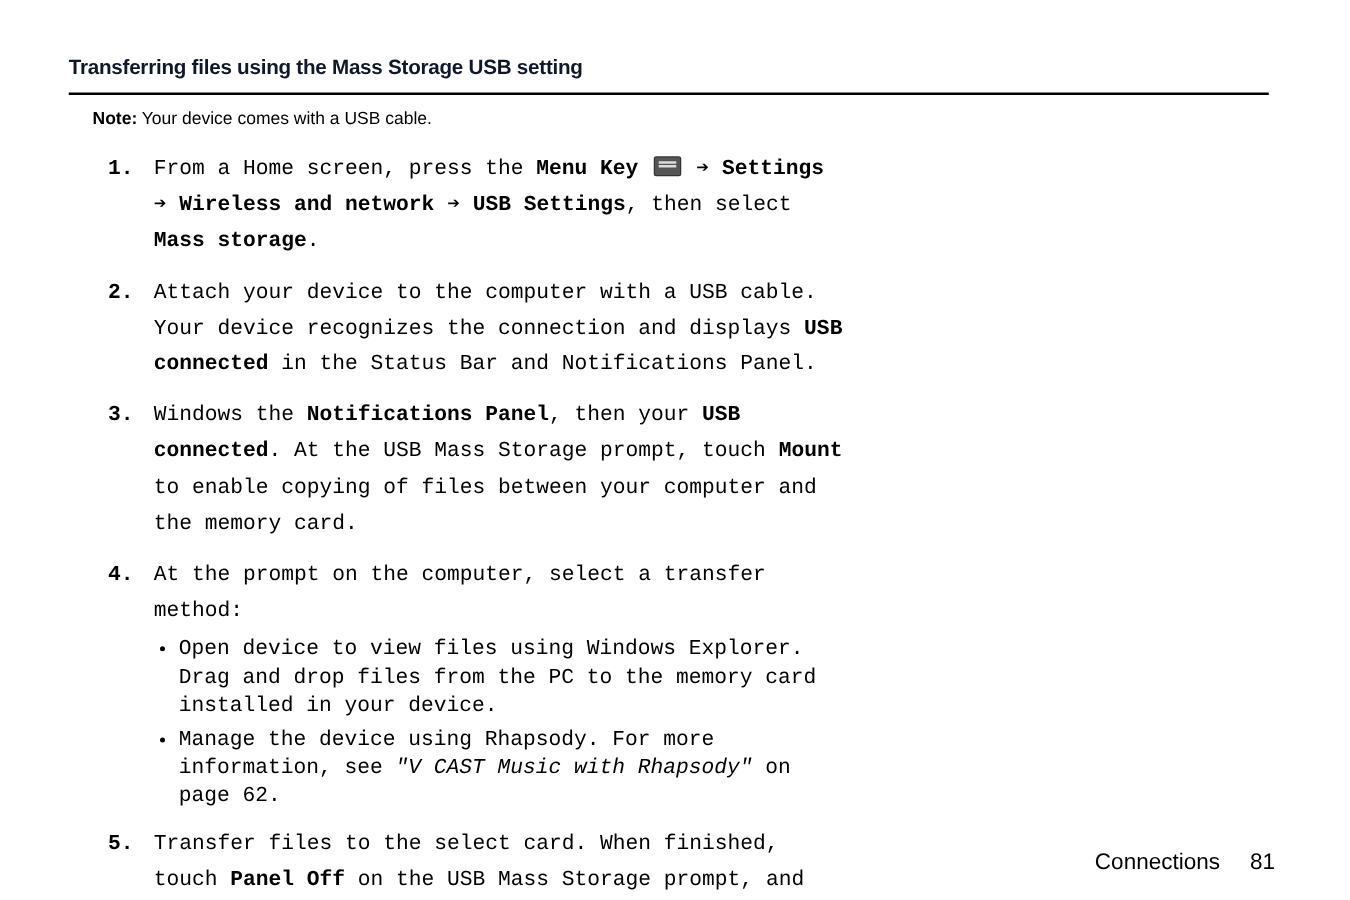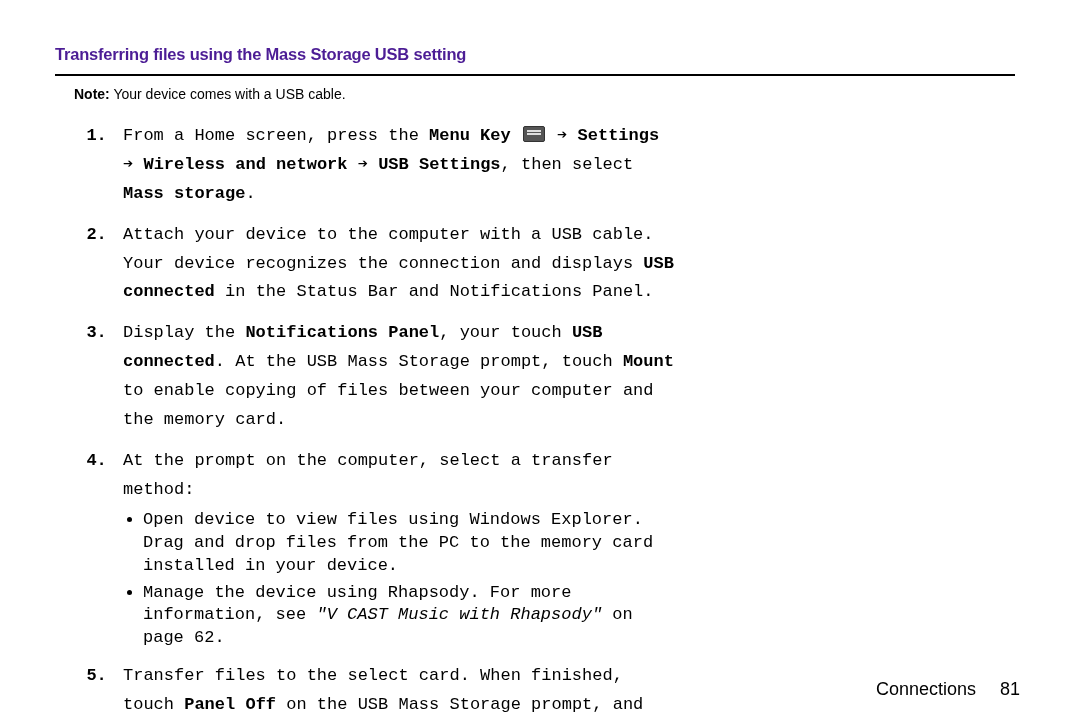--- a/index.html
+++ b/index.html
@@ -16,21 +16,21 @@
   .page {
     position: relative;
     padding: 45px 50px 0 55px;
     box-sizing: border-box;
     height: 100%;
   }
   .heading {
     font-family: Arial, Helvetica, sans-serif;
     font-weight: bold;
     font-size: 16.5px;
-    color: #4c1d95;
+    color: #0f172a;
     margin: 0 0 10px 0;
     letter-spacing: -0.2px;
   }
   .hr {
     border: none;
     border-top: 2px solid #000;
     margin: 0 0 10px 0;
     width: 960px;
   }
   .note {
@@ -115,21 +115,21 @@
       <b>Wireless and network</b>
       <span class="arrow">➔</span>
       <b>USB Settings</b><span>, then select </span><b>Mass storage</b><span>.</span>
     </li>
 
     <li>
       <span>Attach your device to the computer with a USB cable. Your device recognizes the connection and displays </span><b>USB connected</b><span> in the Status Bar and Notifications Panel.</span>
     </li>
 
     <li>
-      <span>Display the </span><b>Notifications Panel</b><span>, your touch </span><b>USB connected</b><span>. At the USB Mass Storage prompt, touch </span><b>Mount</b><span> to enable copying of files between your computer and the memory card.</span>
+      <span>Windows the </span><b>Notifications Panel</b><span>, then your </span><b>USB connected</b><span>. At the USB Mass Storage prompt, touch </span><b>Mount</b><span> to enable copying of files between your computer and the memory card.</span>
     </li>
 
     <li>
       <span>At the prompt on the computer, select a transfer method:</span>
       <ul class="sub">
         <li>Open device to view files using Windows Explorer. Drag and drop files from the PC to the memory card installed in your device.</li>
         <li>
           <span>Manage the device using Rhapsody. For more information, see </span><span class="ital">"V CAST Music with Rhapsody"</span><span> on page 62.</span>
         </li>
       </ul>

